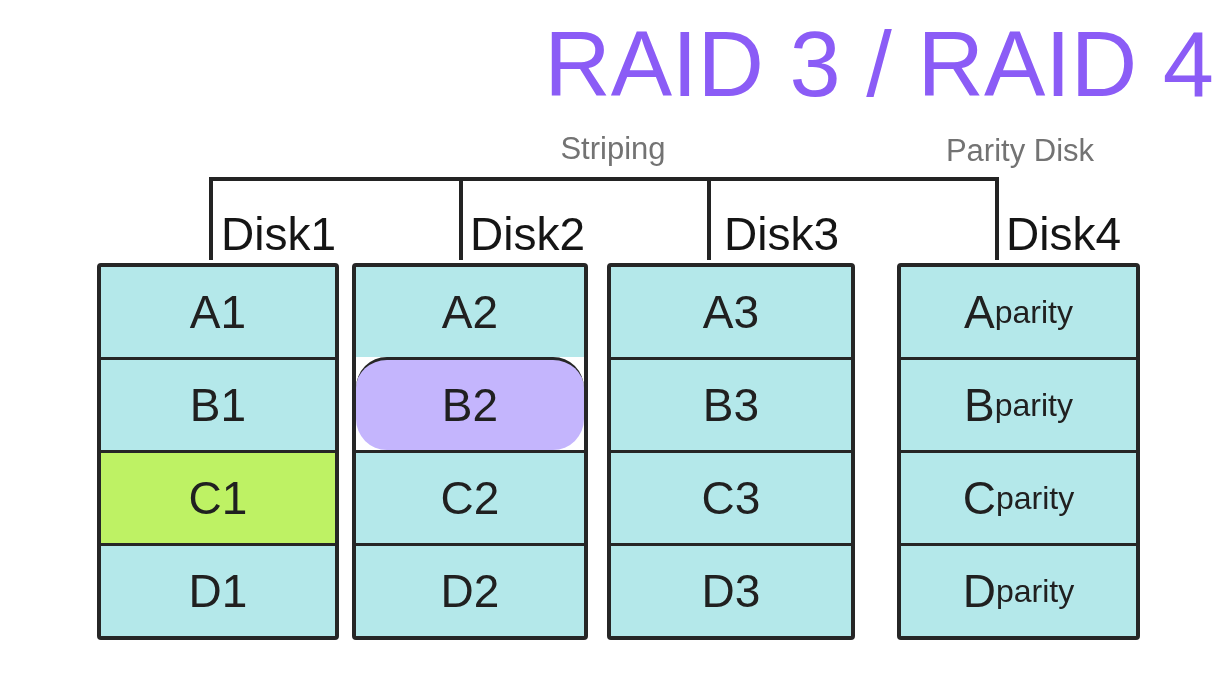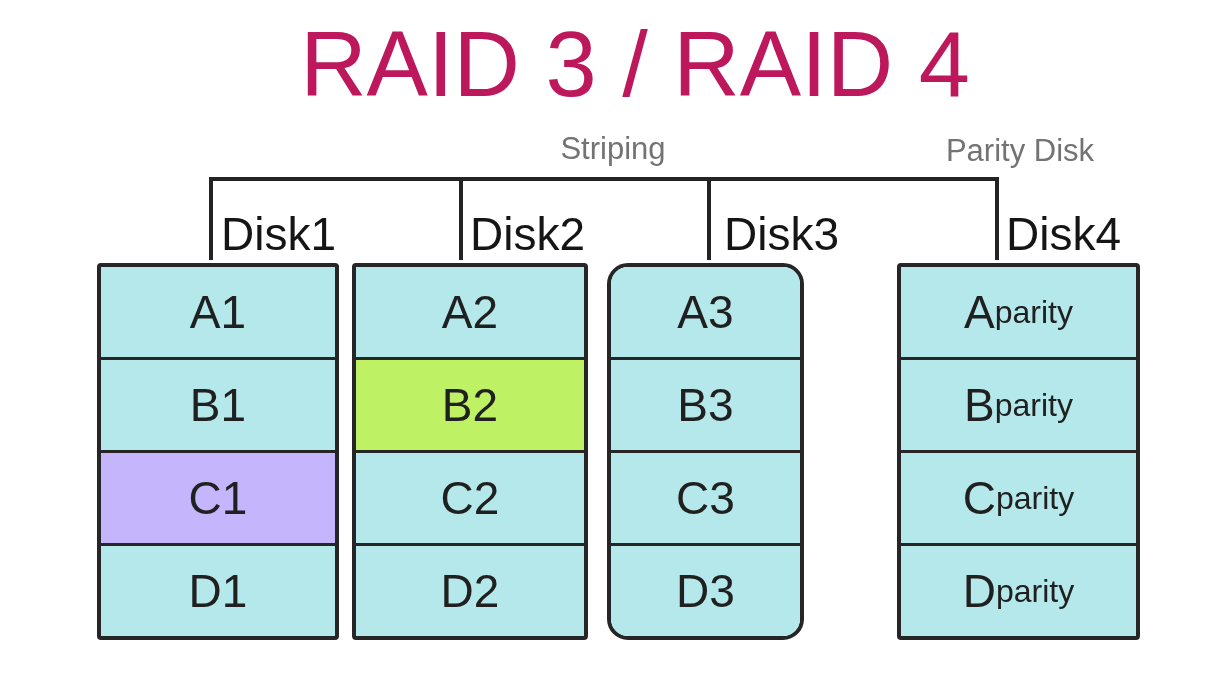--- a/index.html
+++ b/index.html
@@ -14,26 +14,26 @@
     background: #ffffff;
     overflow: hidden;
     font-family: "Liberation Sans", sans-serif;
     color: #1c1c1c;
   }
   .title {
     position: absolute;
     top: 18px;
     left: 0;
     width: 100%;
-    text-align: center;
+    text-align: right;
     text-indent: 56px;
     font-size: 92px;
     line-height: 1;
     font-weight: 400;
-    color: #be185d;
+    color: #8b5cf6;
     white-space: nowrap;
   }
   .small-label {
     position: absolute;
     font-size: 31px;
     line-height: 1;
     color: #737373;
     transform: translateX(-50%);
     white-space: nowrap;
   }
@@ -76,21 +76,21 @@
     height: 377px;
     box-sizing: border-box;
     border: 4px solid #262626;
     border-radius: 4px;
     display: flex;
     flex-direction: column;
     overflow: hidden;
   }
   .c1 { left: 97px;  width: 242px; }
   .c2 { left: 352px; width: 236px; }
-  .c3 { left: 607px; width: 197px; border-radius: 21px; }
+  .c3 { left: 607px; width: 248px; }
   .c4 { left: 897px; width: 243px; }
   .cell {
     flex: 1;
     display: flex;
     align-items: center;
     justify-content: center;
     background: #b4e8ea;
     border-top: 3px solid #262626;
     font-size: 46px;
     line-height: 1;
@@ -123,33 +123,33 @@
   <div class="disk-label d3">Disk3</div>
   <div class="disk-label d4">Disk4</div>
 
   <div class="col c1">
     <div class="cell" style="background: rgb(180, 232, 234);">
         <span>A1</span>
       </div>
     <div class="cell" style="background: rgb(180, 232, 234);">
         <span>B1</span>
       </div>
-    <div class="cell" style="background: #c4b5fd;">
+    <div class="cell" style="background: #bef264;">
         <span>C1</span>
       </div>
     <div class="cell" style="background: rgb(180, 232, 234);">
         <span>D1</span>
       </div>
   </div>
 
   <div class="col c2">
     <div class="cell" style="background: rgb(180, 232, 234);">
         <span>A2</span>
       </div>
-    <div class="cell" style="background: #bef264;">
+    <div class="cell" style="background: #c4b5fd; border-radius: 31px;">
         <span>B2</span>
       </div>
     <div class="cell" style="background: rgb(180, 232, 234);">
         <span>C2</span>
       </div>
     <div class="cell" style="background: rgb(180, 232, 234);">
         <span>D2</span>
       </div>
   </div>
 

